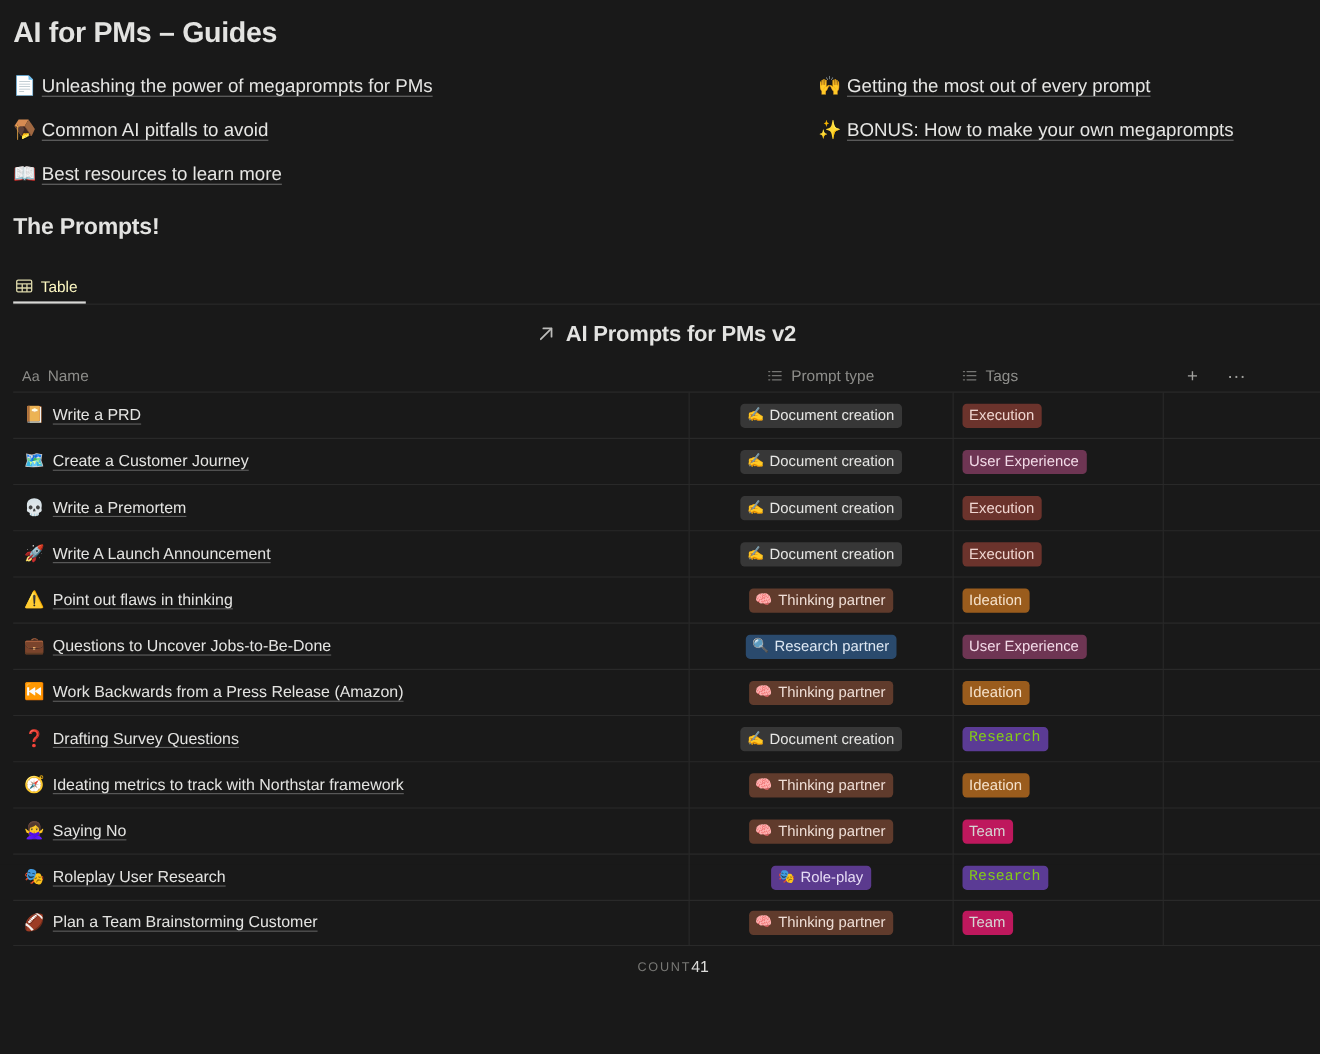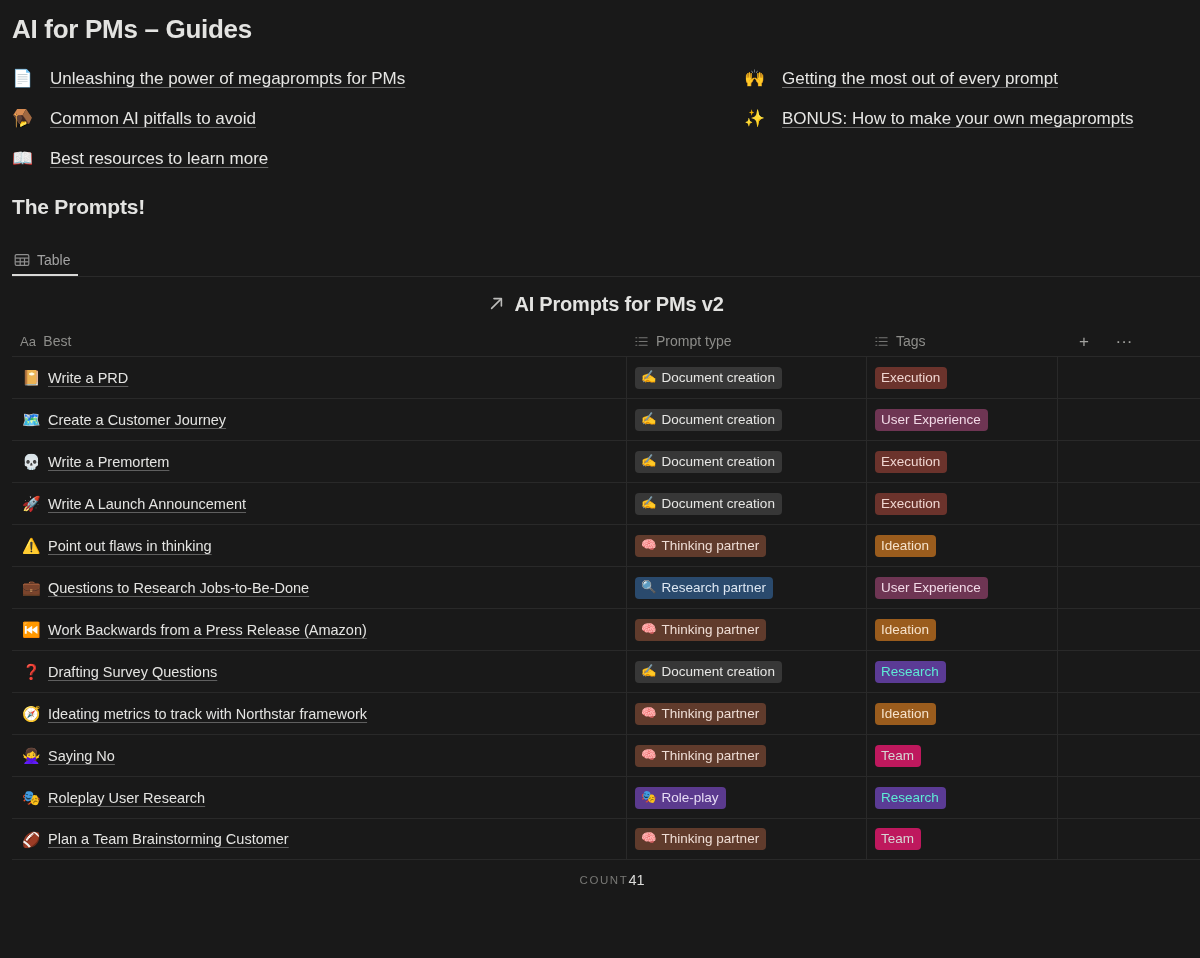--- a/index.html
+++ b/index.html
@@ -63,21 +63,20 @@
     text-align: left;
   }
   .guide-text {
     font-size: 17px;
     color: #e6e6e4;
     text-decoration: underline;
     text-decoration-color: rgba(205,205,205,0.45);
     text-underline-offset: 3px;
     text-decoration-thickness: 1px;
     white-space: nowrap;
-    margin-left: 12px;
   }
 
   
   .section-title {
     font-size: 21px;
     font-weight: 700;
     color: #e3e3e1;
     letter-spacing: -0.2px;
     margin: 0;
     padding: 8px 0 0 12px;
@@ -99,21 +98,21 @@
     background: rgba(255,255,255,0.075);
   }
   .view-tab {
     display: inline-flex;
     align-items: center;
     gap: 7px;
     height: 33px;
     padding: 0 8px 0 2px;
     position: relative;
     cursor: pointer;
-    color: #a3a3a3;
+    color: #fef9c3;
     font-size: 14px;
   }
   .view-tab.active::after {
     content: "";
     position: absolute;
     left: 0; right: 0; bottom: 0;
     height: 2px;
     background: #d8d8d6;
     z-index: 2;
   }
@@ -162,21 +161,21 @@
   .trow:last-of-type { border-bottom: 1px solid rgba(255,255,255,0.072); }
 
   .cell {
     display: flex;
     align-items: center;
     box-sizing: border-box;
     padding: 0 8px;
     overflow: hidden;
   }
   .c-name { width: 614px; flex: 0 0 614px; }
-  .c-type { width: 240px; flex: 0 0 240px; border-left: 1px solid rgba(255,255,255,0.072); }
+  .c-type { width: 240px; flex: 0 0 240px; border-left: 1px solid rgba(255,255,255,0.072); justify-content: center; }
   .c-tags { width: 191px; flex: 0 0 191px; border-left: 1px solid rgba(255,255,255,0.072); }
   .c-pad  { flex: 1 1 auto;              border-left: 1px solid rgba(255,255,255,0.072); }
   .trow.header .cell { border-left: none; }
 
   .hdr-label {
     display: inline-flex;
     align-items: center;
     gap: 7px;
     color: #8d8d8a;
     font-size: 14px;
@@ -242,21 +241,21 @@
 
   
   .pill.gray   { background:#373737; color:#e6e6e4; }
   .pill.brown  { background:#603b2c; color:#eeddd5; }
   .pill.blue   { background:#2a4a6d; color:#dde7f2; }
   .pill.purple { background:#5b3a8e; color:#e6dcf5; }
   .pill.red    { background:#6b332c; color:#f0d6d1; }
   .pill.pink   { background:#6e3553; color:#f2dae7; }
   .pill.orange { background:#9a5c1d; color:#f6e2cb; }
   .pill.darkgray { background:#be185d; color:#d6d6d4; }
-  .pill.violet { background:#5b3b95; color:#5eead4; }
+  .pill.violet { background:#5b3b95; color:#84cc16;font-family:Liberation Mono, monospace; }
 
   
   .table-footer {
     display: flex;
     align-items: center;
     justify-content: center;
     gap: 0;
     height: 40px;
     margin-left: 12px;
     font-size: 12px;
@@ -335,21 +334,21 @@
     </span>
     <span class="db-title">AI Prompts for PMs v2</span>
   </div>
 
   <div class="table">
 
     <div class="trow header">
       <div class="cell c-name">
         <span class="hdr-label">
           <span class="hdr-aa">Aa</span>
-          <span>Best</span>
+          <span>Name</span>
         </span>
       </div>
       <div class="cell c-type">
         <span class="hdr-label">
           <span class="hdr-icon">
             <svg viewBox="0 0 16 16" width="15" height="15" fill="none" stroke="currentColor" stroke-width="1.25" stroke-linecap="round">
               <line x1="2" y1="4" x2="3" y2="4"></line>
                 <line x1="5.5" y1="4" x2="14" y2="4"></line>
               <line x1="2" y1="8" x2="3" y2="8"></line>
                 <line x1="5.5" y1="8" x2="14" y2="8"></line>
@@ -460,21 +459,21 @@
             </span>
           </div>
           <div class="cell c-tags">
             <span class="pill orange">Ideation</span>
           </div>
           <div class="cell c-pad"></div>
         </div>
         <div class="trow">
           <div class="cell c-name">
             <span class="row-emoji">💼</span>
-            <span class="row-name">Questions to Research Jobs-to-Be-Done</span>
+            <span class="row-name">Questions to Uncover Jobs-to-Be-Done</span>
           </div>
           <div class="cell c-type">
             <span class="pill blue">
               <span class="pe">🔍</span>
               <span>Research partner</span>
             </span>
           </div>
           <div class="cell c-tags">
             <span class="pill pink">User Experience</span>
           </div>

